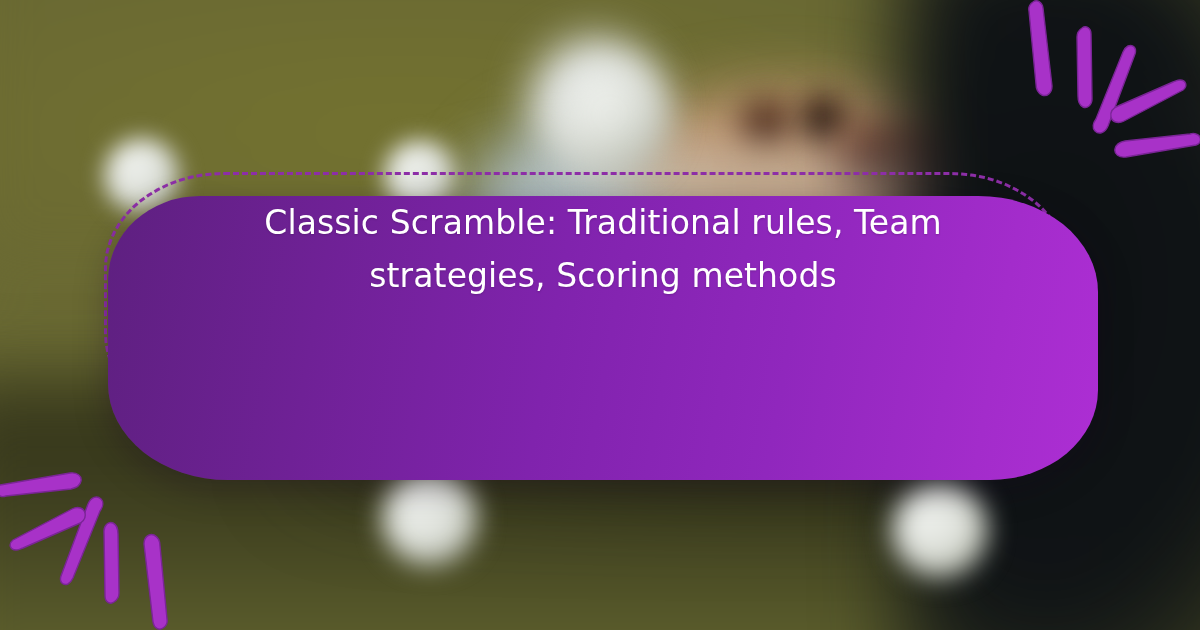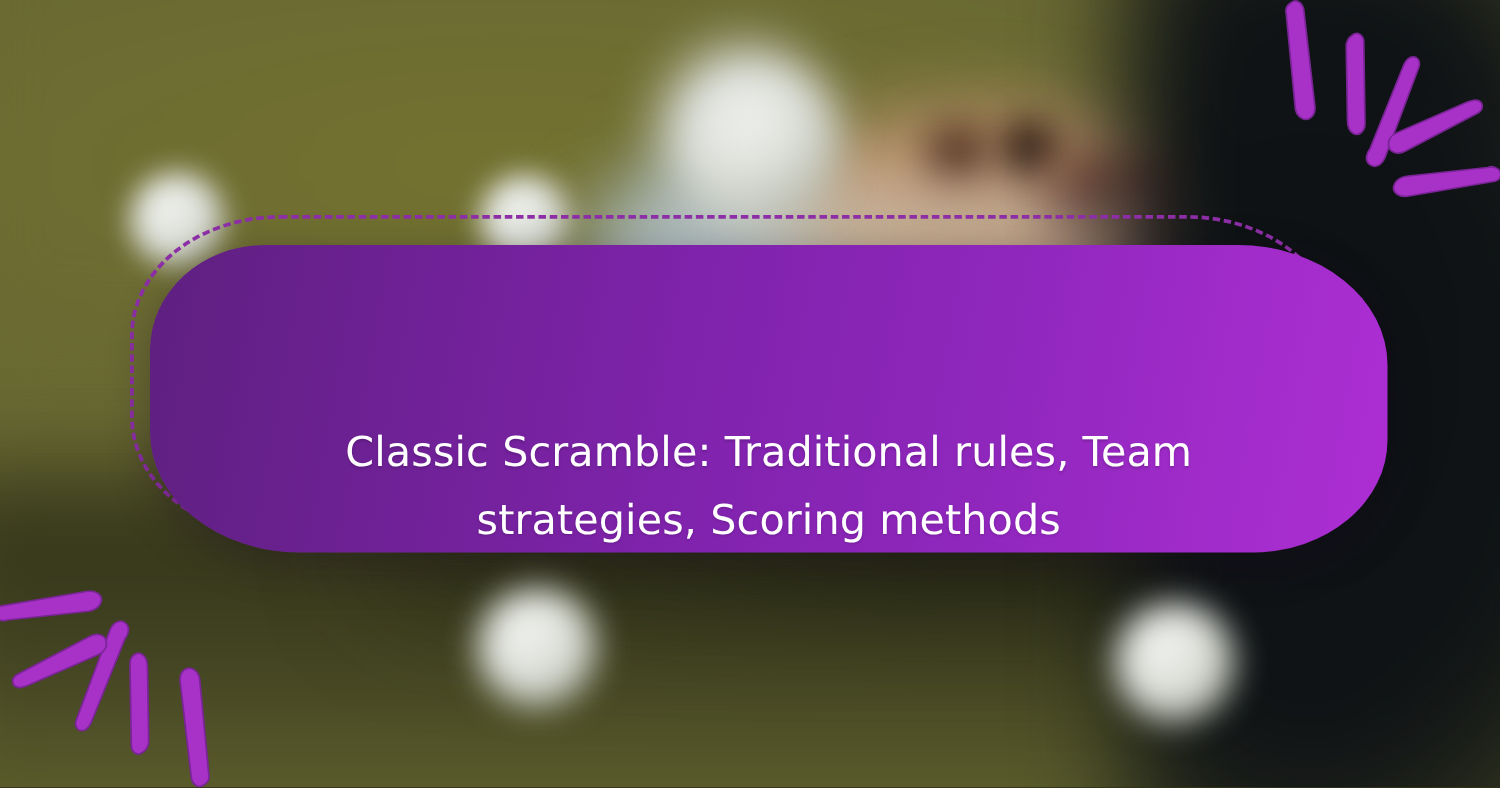--- a/index.html
+++ b/index.html
@@ -140,28 +140,28 @@
     height: 258px;
     border: 3px dashed #8e2fa8;
     border-radius: 120px 120px 120px 120px / 96px 96px 96px 96px;
     background: transparent;
     box-sizing: border-box;
   }
 
   
   #card {
     position: absolute;
-    left: 120px;
+    left: 108px;
     top: 196px;
     width: 990px;
-    height: 246px;
+    height: 284px;
     background: linear-gradient(100deg, #5e2080 0%, #6f2196 22%, #8023ad 45%, #9027bd 68%, #a32ccb 88%, #ad2ed4 100%);
     border-radius: 92px 120px 108px 120px / 84px 96px 90px 96px;
     display: flex;
-    align-items: flex-end;
+    align-items: flex-start;
     justify-content: center;
     box-shadow: 0 10px 34px rgba(20,8,30,0.30);
   }
   #card-title {
     color: #ffffff;
     font-size: 33px;
     line-height: 1.62;
     font-weight: 400;
     text-align: center;
     max-width: 760px;

